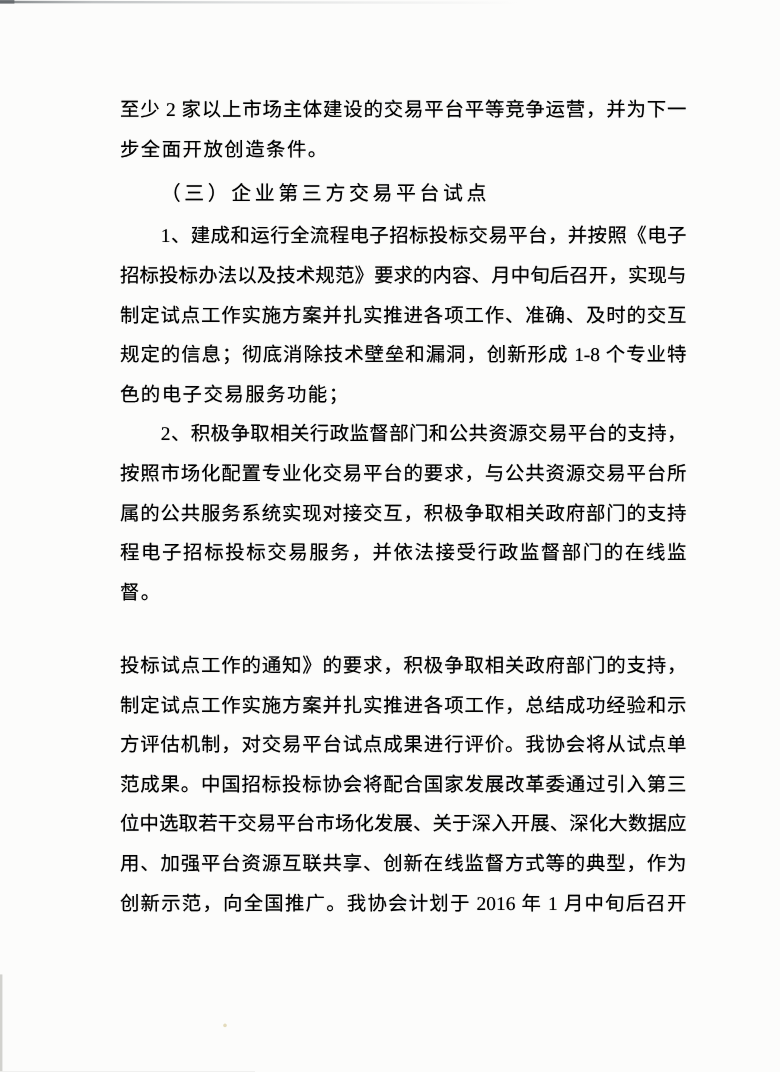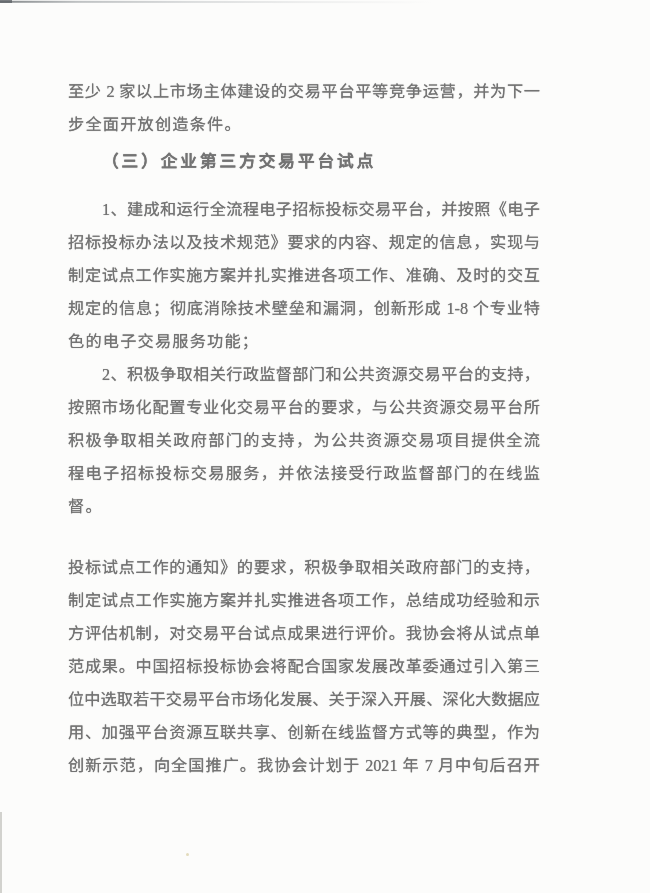--- a/index.html
+++ b/index.html
@@ -53,23 +53,23 @@
     left: 186px;
     top: 853px;
     width: 3px;
     height: 3px;
     border-radius: 50%;
     background: #e3dbbc;
   }
   .content {
     position: absolute;
     top: 76px;
-    left: 68px;
+    left: 100px;
     width: 472px;
-    color: #737373;
+    color: #000000;
   }
   .line {
     height: 33px;
     line-height: 33px;
     font-size: 16.2px;
     letter-spacing: 1.2px;
     text-align: justify;
     text-align-last: left;
     white-space: normal;
     overflow: visible;
@@ -79,51 +79,50 @@
     text-align-last: justify;
     letter-spacing: normal;
   }
   .line.first {
     text-indent: 34px;
   }
   .line.heading {
     letter-spacing: 3px;
     font-size: 16.6px;
     margin-top: 3px;
-    margin-bottom: 16px;
-    font-weight: bold;
+    margin-bottom: 3px;
   }
   .spacer {
     height: 28px;
   }
 </style>
 </head>
 <body>
 
 <div class="page">
   <div class="scan-top-line"></div>
   <div class="scan-top-dash"></div>
   <div class="scan-left-edge"></div>
   <div class="scan-speck"></div>
   <div class="content">
       <div class="line just">至少 2 家以上市场主体建设的交易平台平等竞争运营，并为下一</div>
       <div class="line">步全面开放创造条件。</div>
       <div class="line heading first">（三）企业第三方交易平台试点</div>
       <div class="line first just">1、建成和运行全流程电子招标投标交易平台，并按照《电子</div>
-      <div class="line just">招标投标办法以及技术规范》要求的内容、规定的信息，实现与</div>
+      <div class="line just">招标投标办法以及技术规范》要求的内容、月中旬后召开，实现与</div>
       <div class="line just">制定试点工作实施方案并扎实推进各项工作、准确、及时的交互</div>
       <div class="line just">规定的信息；彻底消除技术壁垒和漏洞，创新形成 1-8 个专业特</div>
       <div class="line">色的电子交易服务功能；</div>
       <div class="line first just">2、积极争取相关行政监督部门和公共资源交易平台的支持，</div>
       <div class="line just">按照市场化配置专业化交易平台的要求，与公共资源交易平台所</div>
-      <div class="line just">积极争取相关政府部门的支持，为公共资源交易项目提供全流</div>
+      <div class="line just">属的公共服务系统实现对接交互，积极争取相关政府部门的支持</div>
       <div class="line just">程电子招标投标交易服务，并依法接受行政监督部门的在线监</div>
       <div class="line">督。</div>
       <div class="spacer"></div>
       <div class="line just">投标试点工作的通知》的要求，积极争取相关政府部门的支持，</div>
       <div class="line just">制定试点工作实施方案并扎实推进各项工作，总结成功经验和示</div>
       <div class="line just">方评估机制，对交易平台试点成果进行评价。我协会将从试点单</div>
       <div class="line just">范成果。中国招标投标协会将配合国家发展改革委通过引入第三</div>
       <div class="line just">位中选取若干交易平台市场化发展、关于深入开展、深化大数据应</div>
       <div class="line just">用、加强平台资源互联共享、创新在线监督方式等的典型，作为</div>
-      <div class="line just">创新示范，向全国推广。我协会计划于 2021 年 7 月中旬后召开</div>
+      <div class="line just">创新示范，向全国推广。我协会计划于 2016 年 1 月中旬后召开</div>
     </div>
 </div>
 
 </body></html>

